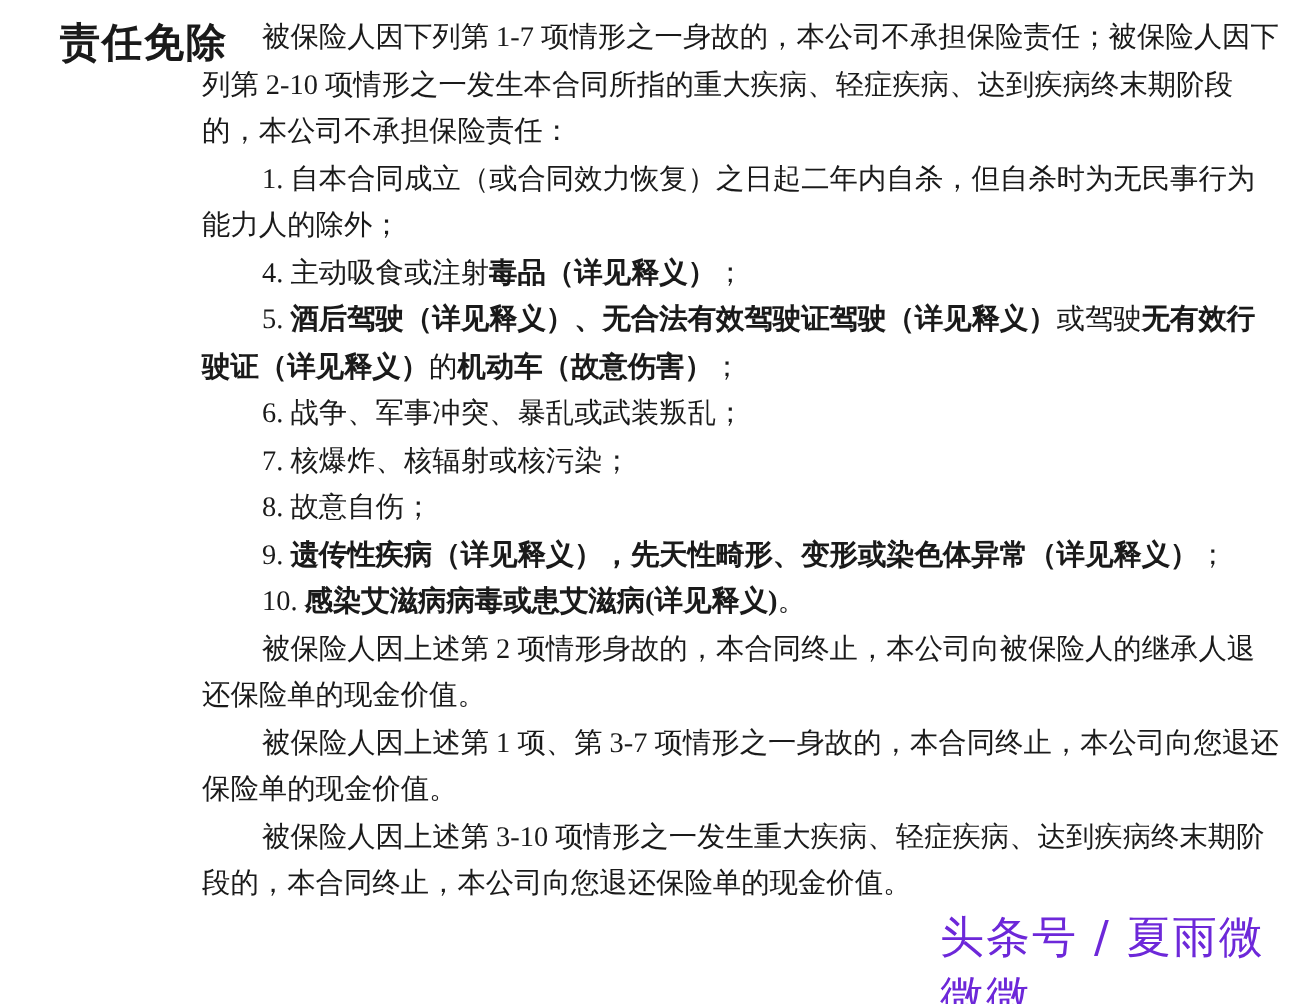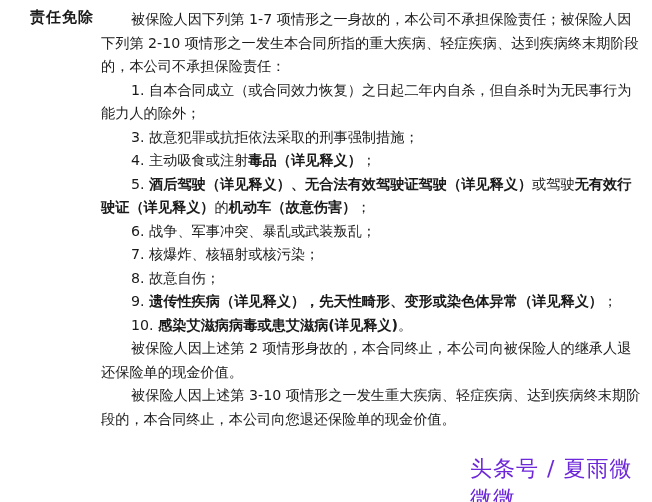--- a/index.html
+++ b/index.html
@@ -1,43 +1,43 @@
 <!DOCTYPE html>
 <html><head>
   <meta charset="utf-8">
   <style>
     html, body { margin: 0; padding: 0; background: #ffffff; }
     body { width: 652px; height: 502px; position: relative; overflow: hidden;
       font-family: "DejaVu Sans", "Liberation Sans", sans-serif; color: #1a1a1a; }
-    .label { position: absolute; left: 30px; top: 8px; font-size: 15px; font-weight: bold; letter-spacing: 1px; text-align: center; }
+    .label { position: absolute; left: 30px; top: 8px; font-size: 20px; font-weight: bold; letter-spacing: 1px; text-align: center; }
     .content { position: absolute; left: 101px; top: 8px; width: 540px; font-size: 14.2px; line-height: 23.5px; }
-    .content p { margin: 0; }
+    .content p { margin: 0; font-family: Liberation Serif, serif; }
     .indent { text-indent: 30px; }
     .item { text-indent: 30px; }
     b { font-weight: bold; text-align: center; }
     .watermark { position: absolute; left: 470px; top: 454px; font-size: 22px; color: #6d28d9;
       letter-spacing: 1px; font-family: "DejaVu Sans", sans-serif; }
   </style>
 </head>
 <body>
 
 <div class="label">责任免除</div>
 
 <div class="content">
   <p class="indent">被保险人因下列第 1-7 项情形之一身故的，本公司不承担保险责任；被保险人因下列第 2-10 项情形之一发生本合同所指的重大疾病、轻症疾病、达到疾病终末期阶段的，本公司不承担保险责任：</p>
   <div id="items">
       <p class="item"><span>1. </span><span>自本合同成立（或合同效力恢复）之日起二年内自杀，但自杀时为无民事行为能力人的除外；</span></p>
-      <p class="item"><span>3. </span><span>故意犯罪或抗拒依法采取的刑事强制措施；</span></p>
       <p class="item"><span>4. </span><span>主动吸食或注射</span><b>毒品（详见释义）</b><span>；</span></p>
       <p class="item"><span>5. </span><b>酒后驾驶（详见释义）、无合法有效驾驶证驾驶（详见释义）</b><span>或驾驶</span><b>无有效行驶证（详见释义）</b><span>的</span><b>机动车（故意伤害）</b><span>；</span></p>
       <p class="item"><span>6. </span><span>战争、军事冲突、暴乱或武装叛乱；</span></p>
       <p class="item"><span>7. </span><span>核爆炸、核辐射或核污染；</span></p>
       <p class="item"><span>8. </span><span>故意自伤；</span></p>
       <p class="item"><span>9. </span><b>遗传性疾病（详见释义），先天性畸形、变形或染色体异常（详见释义）</b><span>；</span></p>
       <p class="item"><span>10. </span><b>感染艾滋病病毒或患艾滋病(详见释义)</b><span>。</span></p>
     </div>
   <div id="paras">
       <p class="indent">被保险人因上述第 2 项情形身故的，本合同终止，本公司向被保险人的继承人退还保险单的现金价值。</p>
+      <p class="indent">被保险人因上述第 1 项、第 3-7 项情形之一身故的，本合同终止，本公司向您退还保险单的现金价值。</p>
       <p class="indent">被保险人因上述第 3-10 项情形之一发生重大疾病、轻症疾病、达到疾病终末期阶段的，本合同终止，本公司向您退还保险单的现金价值。</p>
     </div>
 </div>
 
 <div class="watermark">头条号 / 夏雨微微微</div>
 
 </body></html>

